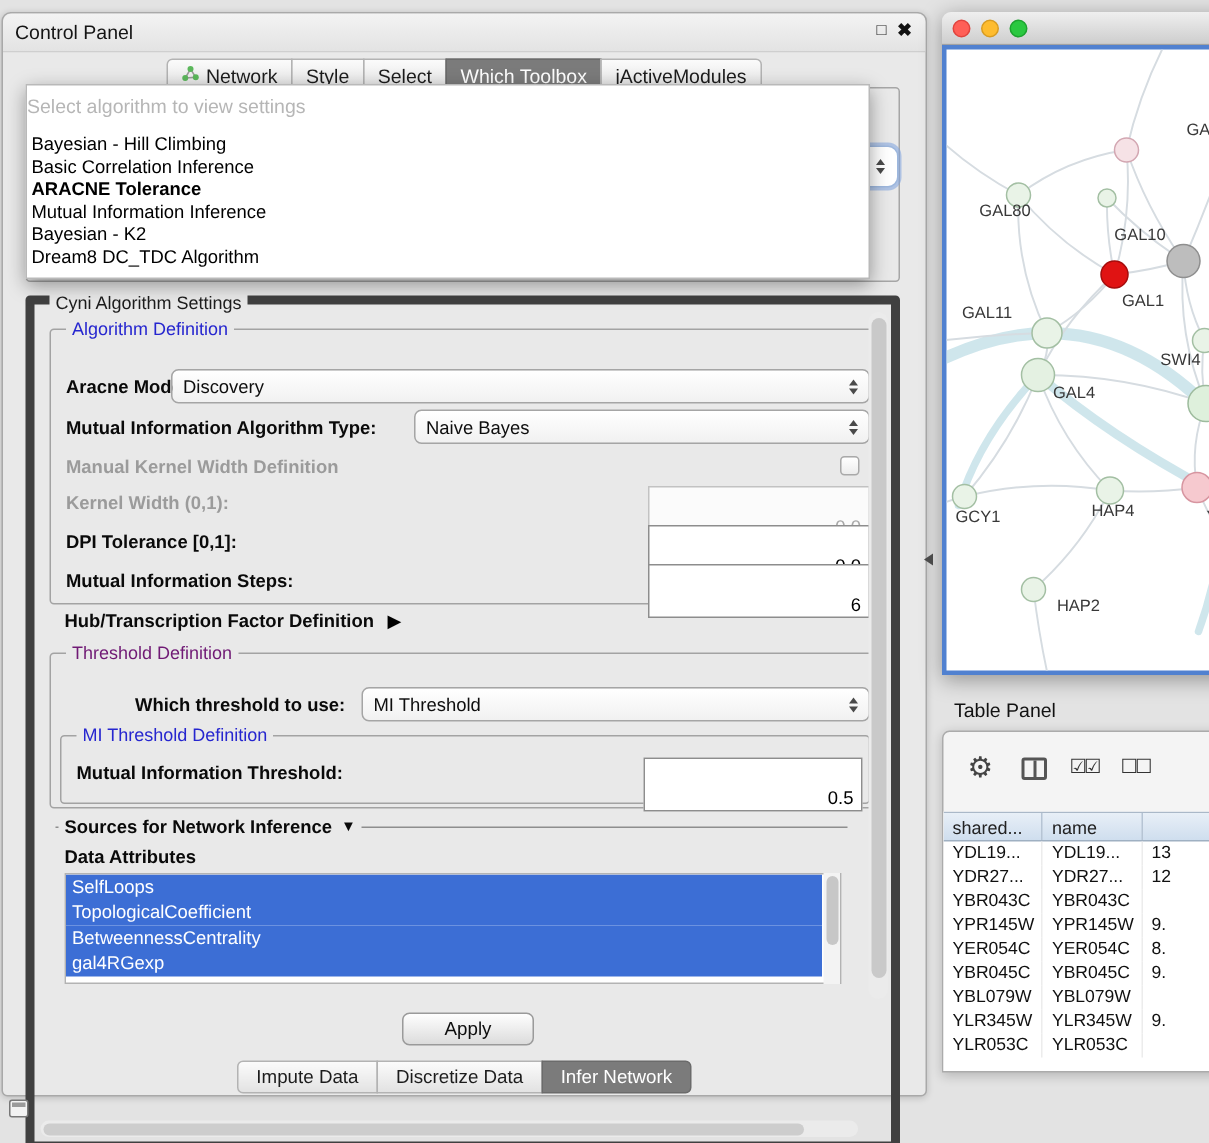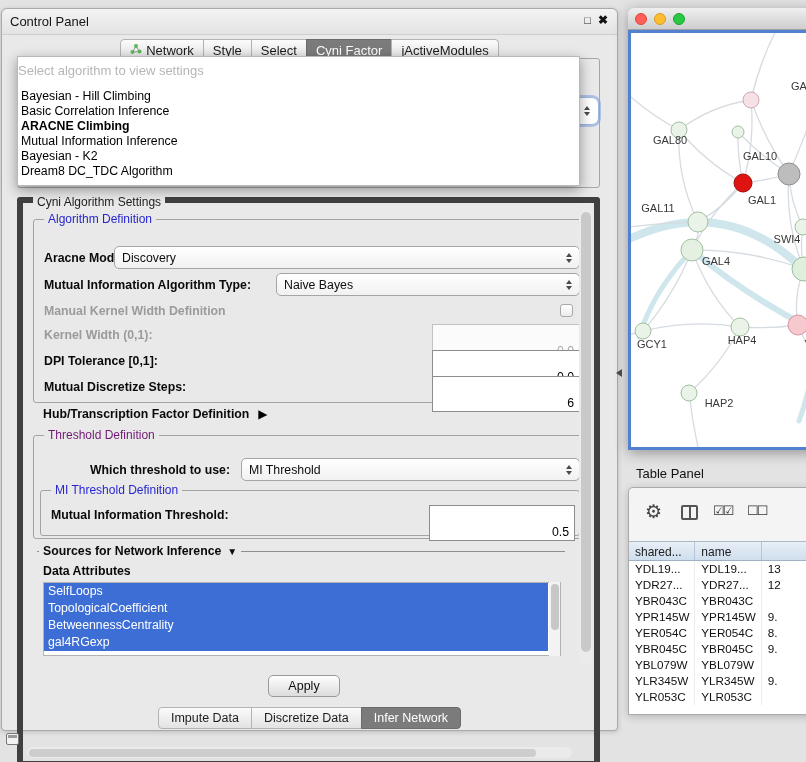--- a/index.html
+++ b/index.html
@@ -87,21 +87,21 @@
   .attr-item { height:17px; line-height:17px; background:#3c6ed5; color:#fff; font-size:12.3px;
     padding-left:4px; margin-right:12px; white-space:nowrap; }
   .attr-scroll { position:absolute; right:1px; top:1px; bottom:1px; width:11px; background:#f3f3f3; }
   .attr-thumb { position:absolute; left:1.5px; right:1.5px; top:2px; height:46px; background:#c7c7c7; border-radius:5px; }
 
   .v-scrollbar { position:absolute; right:2px; top:5px; width:13px; height:458px; background:#ebebeb; border-radius:7px; }
   .v-thumb { position:absolute; left:1.5px; right:1.5px; top:4px; height:440px; background:#c9c9c9; border-radius:6px; }
   .h-scrollbar { position:absolute; left:4px; right:22px; bottom:3px; height:11px; background:#ebebeb; border-radius:6px; }
   .h-thumb { position:absolute; left:2px; top:1.5px; bottom:1.5px; width:93%; background:#cdcdcd; border-radius:5px; }
 
-  .apply-btn { position:absolute; left:266px; top:666px; width:72px; height:22px;
+  .apply-btn { position:absolute; left:266px; top:666px; width:88px; height:22px;
     border:1px solid #9a9a9a; border-radius:5px; background:linear-gradient(#fefefe,#dcdcdc);
     font-size:12.5px; color:#0d0d0d; text-align:center; line-height:20px; }
   .bottom-tabbar { position:absolute; left:0; right:0; top:698px; display:flex; justify-content:center; }
 
   
   .net-window { position:absolute; left:628px; top:8px; width:200px; height:442px;
     background:#dcdcdc; border-radius:6px 0 0 0; box-shadow:0 3px 14px rgba(0,0,0,.35); }
   .net-titlebar { position:absolute; top:0; left:0; right:0; height:22px;
     background:linear-gradient(#efefef,#cecece); border-bottom:1px solid #a2a2a2; border-radius:6px 0 0 0; }
   .tl { position:absolute; top:5px; width:12px; height:12px; border-radius:50%; }
@@ -160,42 +160,42 @@
           </svg></span>
         <span>Network</span>
       </div>
       <div class="tab">
         <span>Style</span>
       </div>
       <div class="tab">
         <span>Select</span>
       </div>
       <div class="tab selected">
-        <span>Cyni Factor</span>
+        <span>Which Toolbox</span>
       </div>
       <div class="tab">
         <span>jActiveModules</span>
       </div>
     </div>
 
   <div class="algo-group"></div>
 
   <div class="combo-ghost">
     <span class="stepper">
         <b class="up"></b>
         <b class="down"></b>
       </span>
   </div>
 
   <div class="algo-popup">
     <div class="popup-placeholder">Select algorithm to view settings</div>
     <div>
         <div class="popup-item">Bayesian - Hill Climbing</div>
         <div class="popup-item">Basic Correlation Inference</div>
-        <div class="popup-item bold">ARACNE Climbing</div>
+        <div class="popup-item bold">ARACNE Tolerance</div>
         <div class="popup-item">Mutual Information Inference</div>
         <div class="popup-item">Bayesian - K2</div>
         <div class="popup-item">Dream8 DC_TDC Algorithm</div>
       </div>
   </div>
 
   <div class="settings-fs">
     <span class="fs-legend">Cyni Algorithm Settings</span>
 
     <div class="fs-algodef">
@@ -221,21 +221,21 @@
 
       <div class="flabel disabled" style="left:10px;top:84px">Manual Kernel Width Definition</div>
       <div class="checkbox" style="left:526px;top:84px"></div>
 
       <div class="flabel disabled" style="left:10px;top:108px">Kernel Width (0,1):</div>
       <div class="tfield disabled" style="left:398px;top:104px;width:148px">0.0</div>
 
       <div class="flabel" style="left:10px;top:134px">DPI Tolerance [0,1]:</div>
       <div class="tfield" style="left:398px;top:130px;width:148px">0.0</div>
 
-      <div class="flabel" style="left:10px;top:160px">Mutual Discretize Steps:</div>
+      <div class="flabel" style="left:10px;top:160px">Mutual Information Steps:</div>
       <div class="tfield" style="left:398px;top:156px;width:148px">6</div>
     </div>
 
     <div class="hub-row">
       <span class="flabel">Hub/Transcription Factor Definition</span>
       <span class="hub-arrow">▶</span>
     </div>
 
     <div class="fs-threshold">
       <span class="fs-legend legend-green">Threshold Definition</span>

